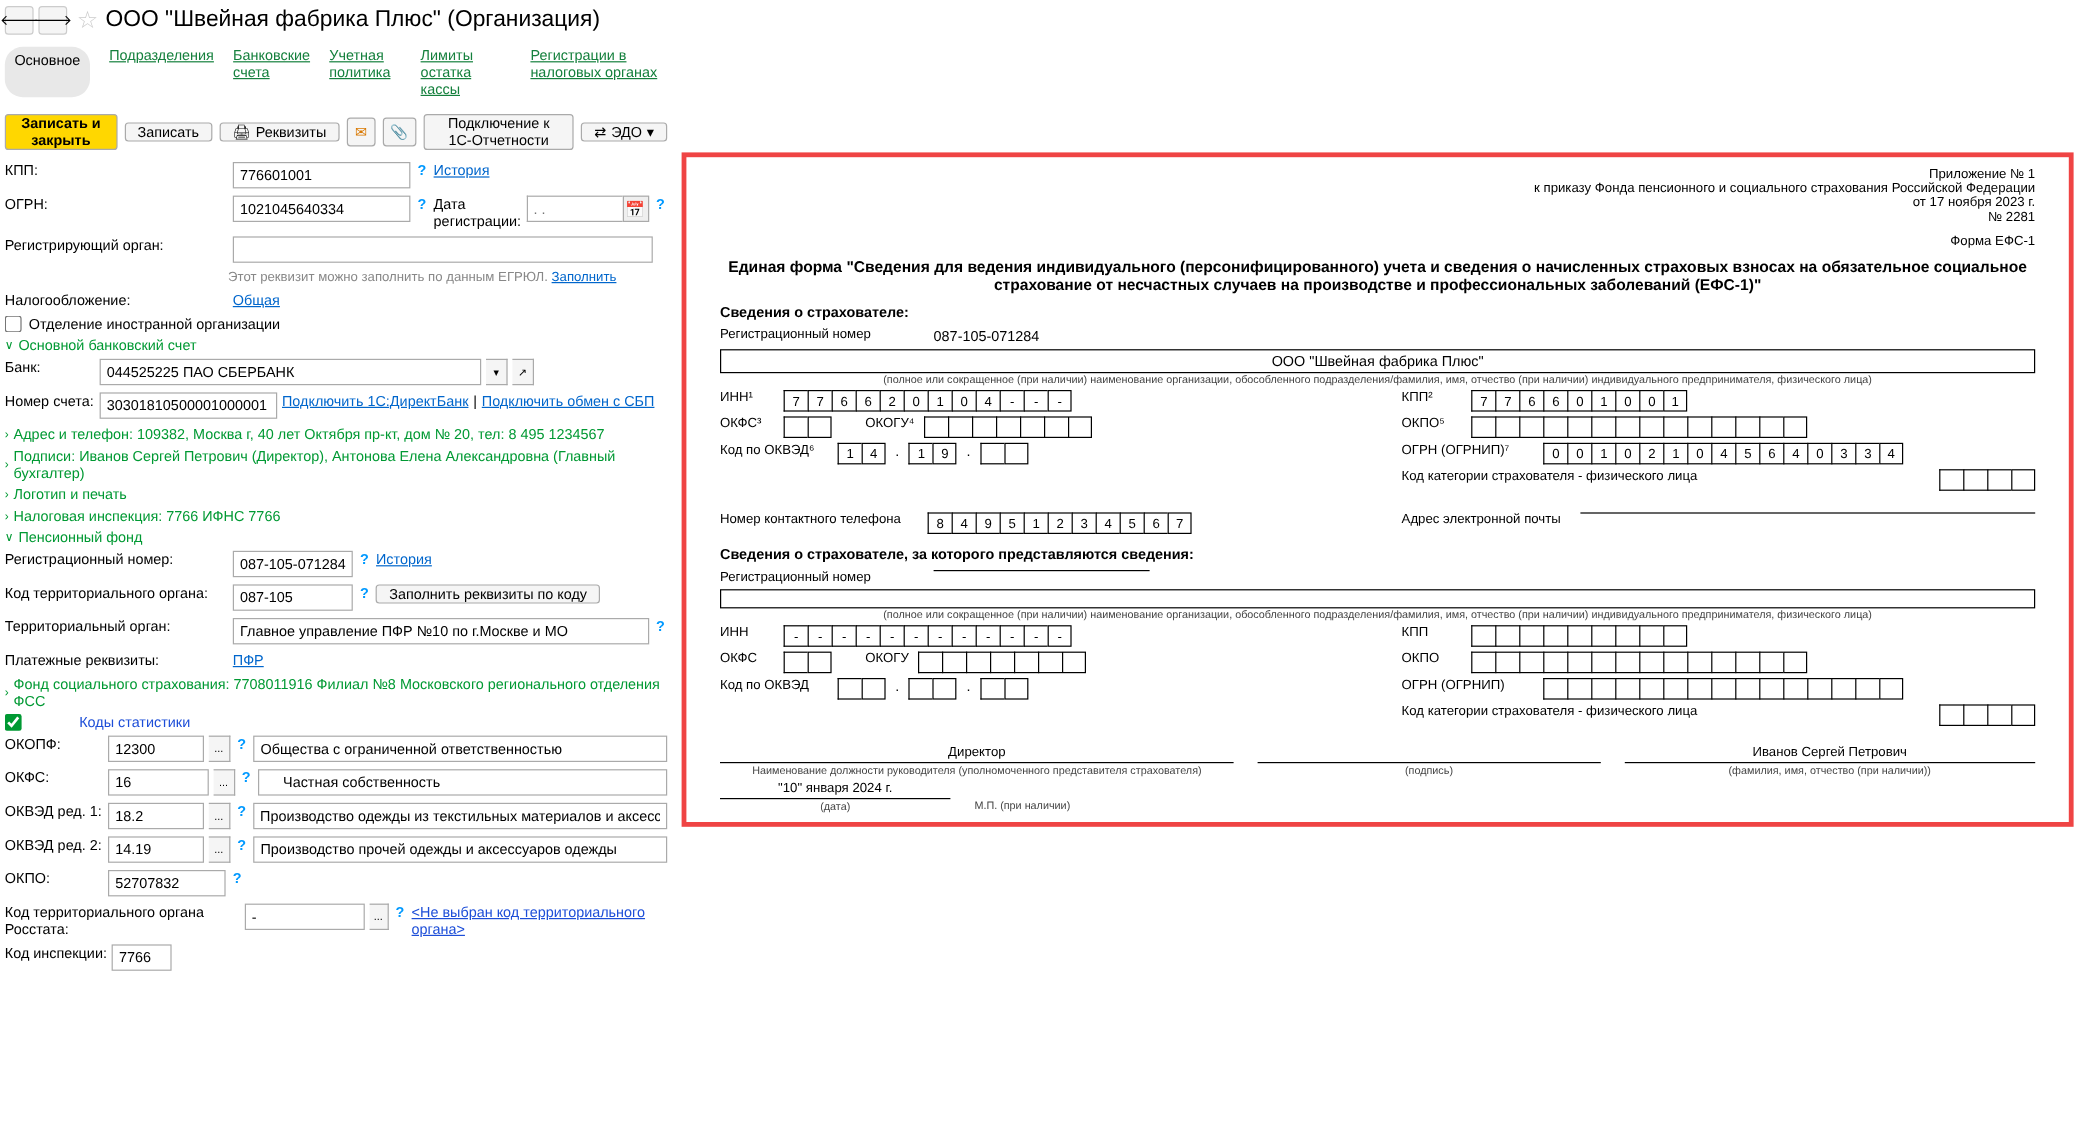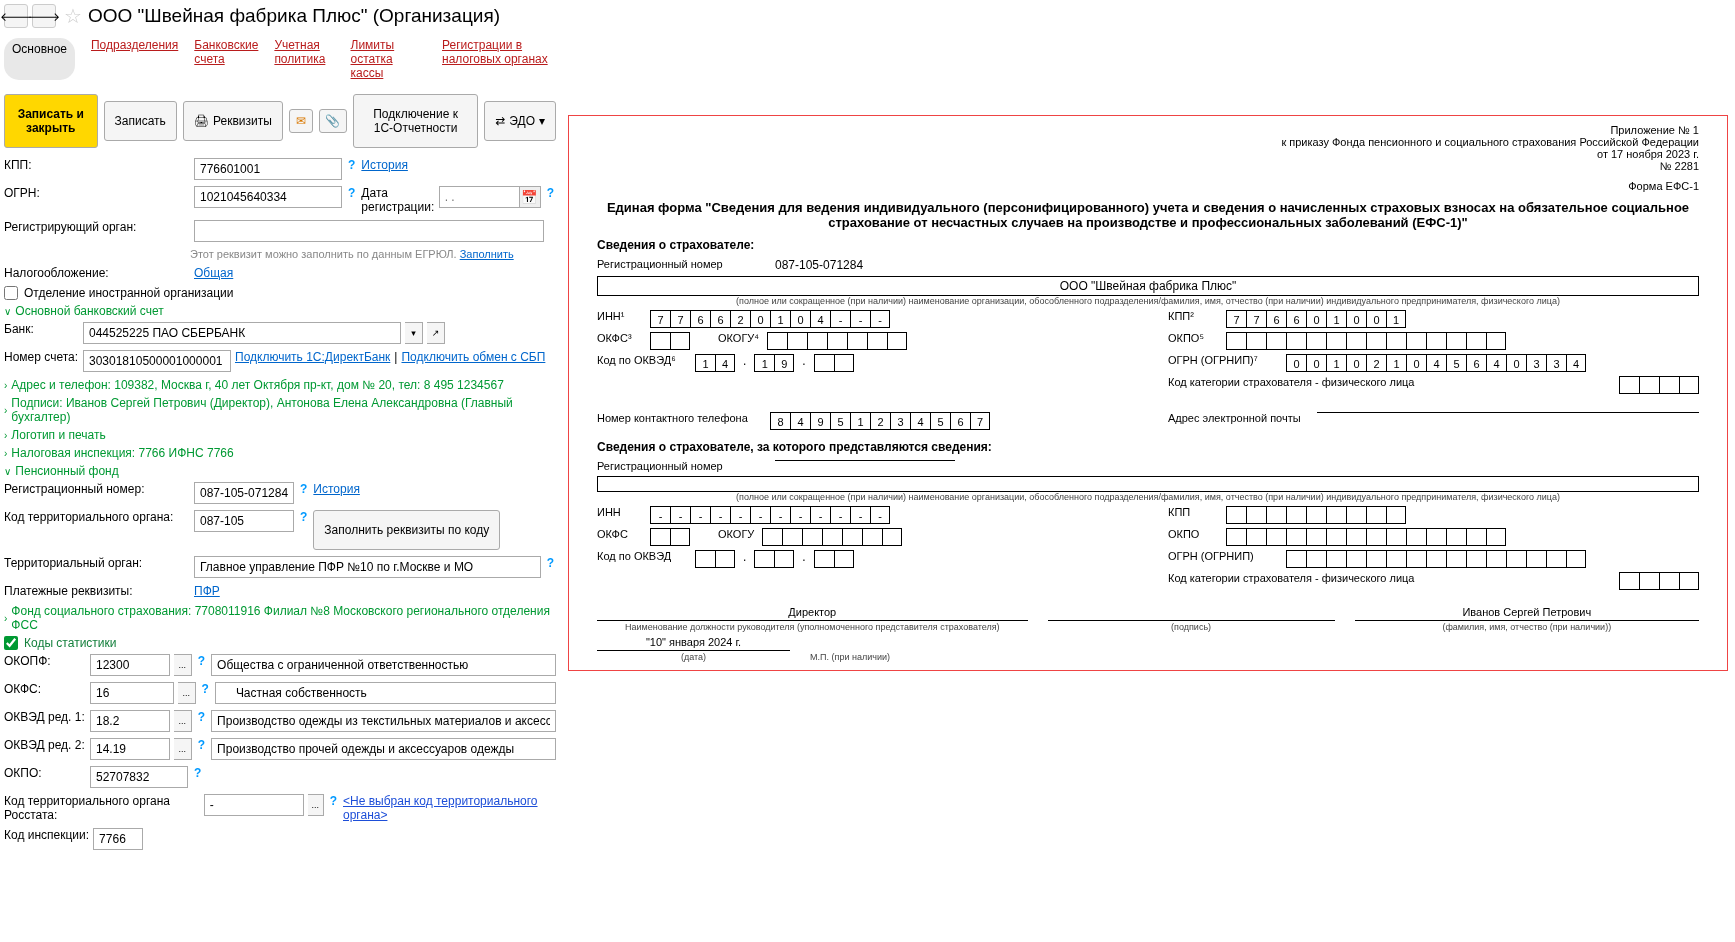--- a/index.html
+++ b/index.html
@@ -1,36 +1,36 @@
 <!DOCTYPE html>
 <html><head>
 <meta charset="utf-8">
 <style>
 * { box-sizing: border-box; margin: 0; padding: 0; }
 body { font-family: Arial, sans-serif; font-size: 12px; color: #000; background: #fff; width: 1735px; height: 942px; position: relative; }
 .left-panel { position: absolute; left: 0; top: 0; width: 560px; height: 942px; padding: 4px; }
-.right-panel { position: absolute; left: 568px; top: 115px; width: 1160px; border: 1px solid #ef4444; background: #fff; padding: 8px 28px; }
+.right-panel { position: absolute; left: 568px; top: 127px; width: 1160px; border: 4px solid #ef4444; background: #fff; padding: 8px 28px; }
 .header { display: flex; align-items: center; gap: 4px; margin-bottom: 6px; }
 .nav-btn { width: 24px; height: 24px; border: 1px solid #ccc; background: #f5f5f5; display: flex; align-items: center; justify-content: center; cursor: pointer; border-radius: 3px; }
 .star { color: #ccc; font-size: 20px; margin-left: 4px; }
 .title { font-size: 19px; font-weight: normal; margin-left: 2px; }
 .tabs { display: flex; gap: 16px; margin-bottom: 10px; padding: 4px 0; }
 .tab { cursor: pointer; padding: 4px 8px; }
 .tab.active { background: #e8e8e8; border-radius: 15px; }
-.tab-link { color: #b91c1c; text-decoration: underline; cursor: pointer; }
+.tab-link { color: #15803d; text-decoration: underline; cursor: pointer; }
 .toolbar { display: flex; gap: 6px; margin-bottom: 10px; align-items: center; }
-.btn { border: 1px solid #aaa; border-radius: 3px; padding: 12px 10px; background: #f5f5f5; cursor: pointer; display: flex; align-items: center; gap: 4px; font-size: 12px; }
+.btn { border: 1px solid #aaa; border-radius: 3px; padding: 0 10px; background: #f5f5f5; cursor: pointer; display: flex; align-items: center; gap: 4px; font-size: 12px; }
 .btn.primary { background: #ffd700; font-weight: bold; }
 .btn-icon { width: 28px; padding: 4px 6px; justify-content: center; }
 .envelope { color: #d97800; }
 .form-row { display: flex; align-items: flex-start; margin-bottom: 6px; gap: 4px; }
 .form-label { width: 186px; flex-shrink: 0; }
 .form-input { border: 1px solid #aaa; padding: 3px 5px; font-size: 12px; height: 22px; }
 .link { color: #0066cc; text-decoration: underline; cursor: pointer; }
-.green-link { color: #15803d; cursor: pointer; font-size: 12px; }
+.green-link { color: #1d4ed8; cursor: pointer; font-size: 12px; margin-left: 42px; }
 .hint-text { color: #888; font-size: 11px; margin-left: 186px; margin-bottom: 6px; }
 .help-icon { color: #0099ff; font-weight: bold; margin: 0 2px; }
 .section-header { color: #009933; display: flex; align-items: center; gap: 4px; margin: 4px 0; cursor: pointer; font-size: 12px; }
 .chevron { color: #009933; font-size: 10px; }
 .checkbox-row { display: flex; align-items: center; gap: 6px; margin: 4px 0; }
 .checkbox { width: 14px; height: 14px; }
 .checkbox.green { accent-color: #009933; }
 .select-btn { width: 18px; height: 22px; border: 1px solid #aaa; border-left: none; background: #f5f5f5; cursor: pointer; font-size: 9px; }
 .date-input { display: flex; align-items: center; }
 .date-input input { width: 80px; border-right: none; }

